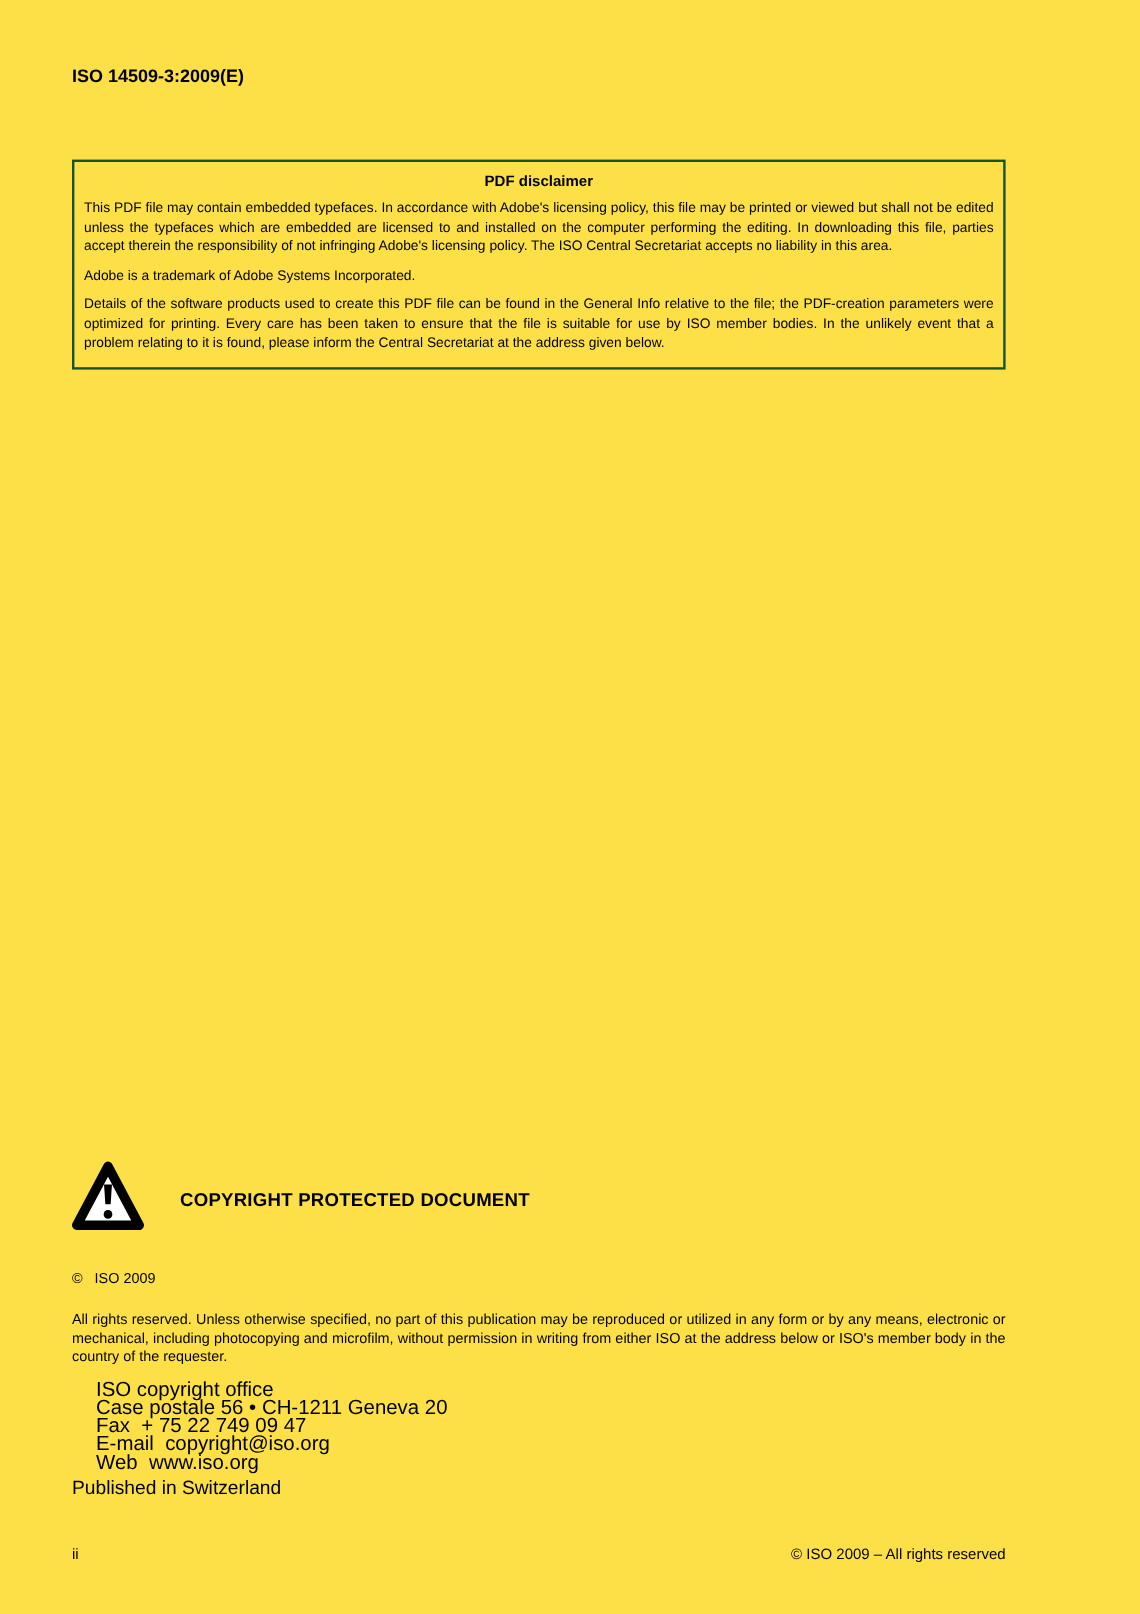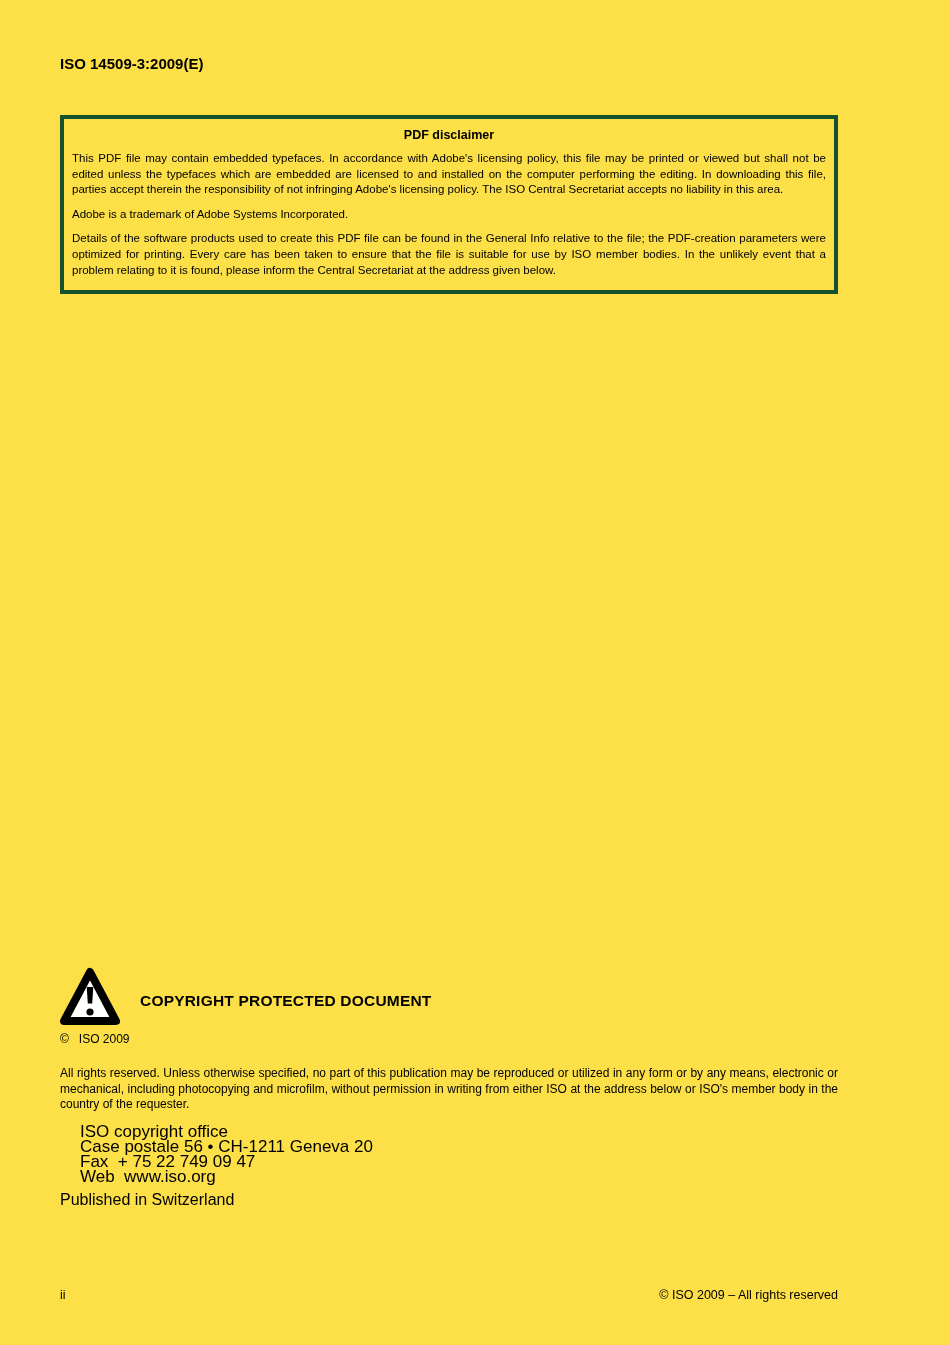--- a/index.html
+++ b/index.html
@@ -19,24 +19,24 @@
   .doc-header {
     position: absolute;
     left: 60px;
     top: 55px;
     font-size: 15px;
     font-weight: bold;
   }
   .disclaimer-box {
     position: absolute;
     left: 60px;
-    top: 115px;
+    top: 133px;
     width: 778px;
     box-sizing: border-box;
-    border: 4px solid #14532d;
+    border: 2px solid #14532d;
     padding: 6px 8px 12px 8px;
   }
   .disclaimer-title {
     text-align: center;
     font-weight: bold;
     font-size: 12.5px;
     margin: 3px 0 1px 0;
   }
   .disclaimer-box p {
     font-size: 11.5px;
@@ -46,38 +46,38 @@
   }
   .copyright-section {
     position: absolute;
     left: 60px;
     top: 963px;
     width: 778px;
   }
   .copyright-heading-row {
     display: flex;
     align-items: center;
-    gap: 20px;
+    gap: 30px;
     height: 68px;
   }
   .warning-icon {
     display: inline-block;
     width: 60px;
     height: 62px;
     line-height: 0;
   }
   .copyright-heading {
     font-size: 15.5px;
     font-weight: bold;
     letter-spacing: 0.2px;
     position: relative;
     top: 4px;
   }
   .iso-year {
-    margin-top: 1px;
+    margin-top: 27px;
     font-size: 12px;
     white-space: pre-wrap;
   }
   .notice {
     font-size: 12px;
     line-height: 15.6px;
     text-align: justify;
     margin: 20px 0 0 0;
   }
   .address {
@@ -131,20 +131,21 @@
     </div>
 
     <div class="iso-year">©   ISO 2009</div>
 
     <p class="notice">All rights reserved. Unless otherwise specified, no part of this publication may be reproduced or utilized in any form or by any means, electronic or mechanical, including photocopying and microfilm, without permission in writing from either ISO at the address below or ISO's member body in the country of the requester.</p>
 
     <div class="address">
       <div class="address-line">ISO copyright office</div>
       <div class="address-line">Case postale 56 • CH-1211 Geneva 20</div>
       <div class="address-line">Fax  + 75 22 749 09 47</div>
+      <div class="address-line">E-mail  copyright@iso.org</div>
       <div class="address-line">Web  www.iso.org</div>
     </div>
 
     <div class="published">Published in Switzerland</div>
   </div>
 
   <div class="footer">
     <span>ii</span>
     <span>© ISO 2009 – All rights reserved</span>
   </div>

